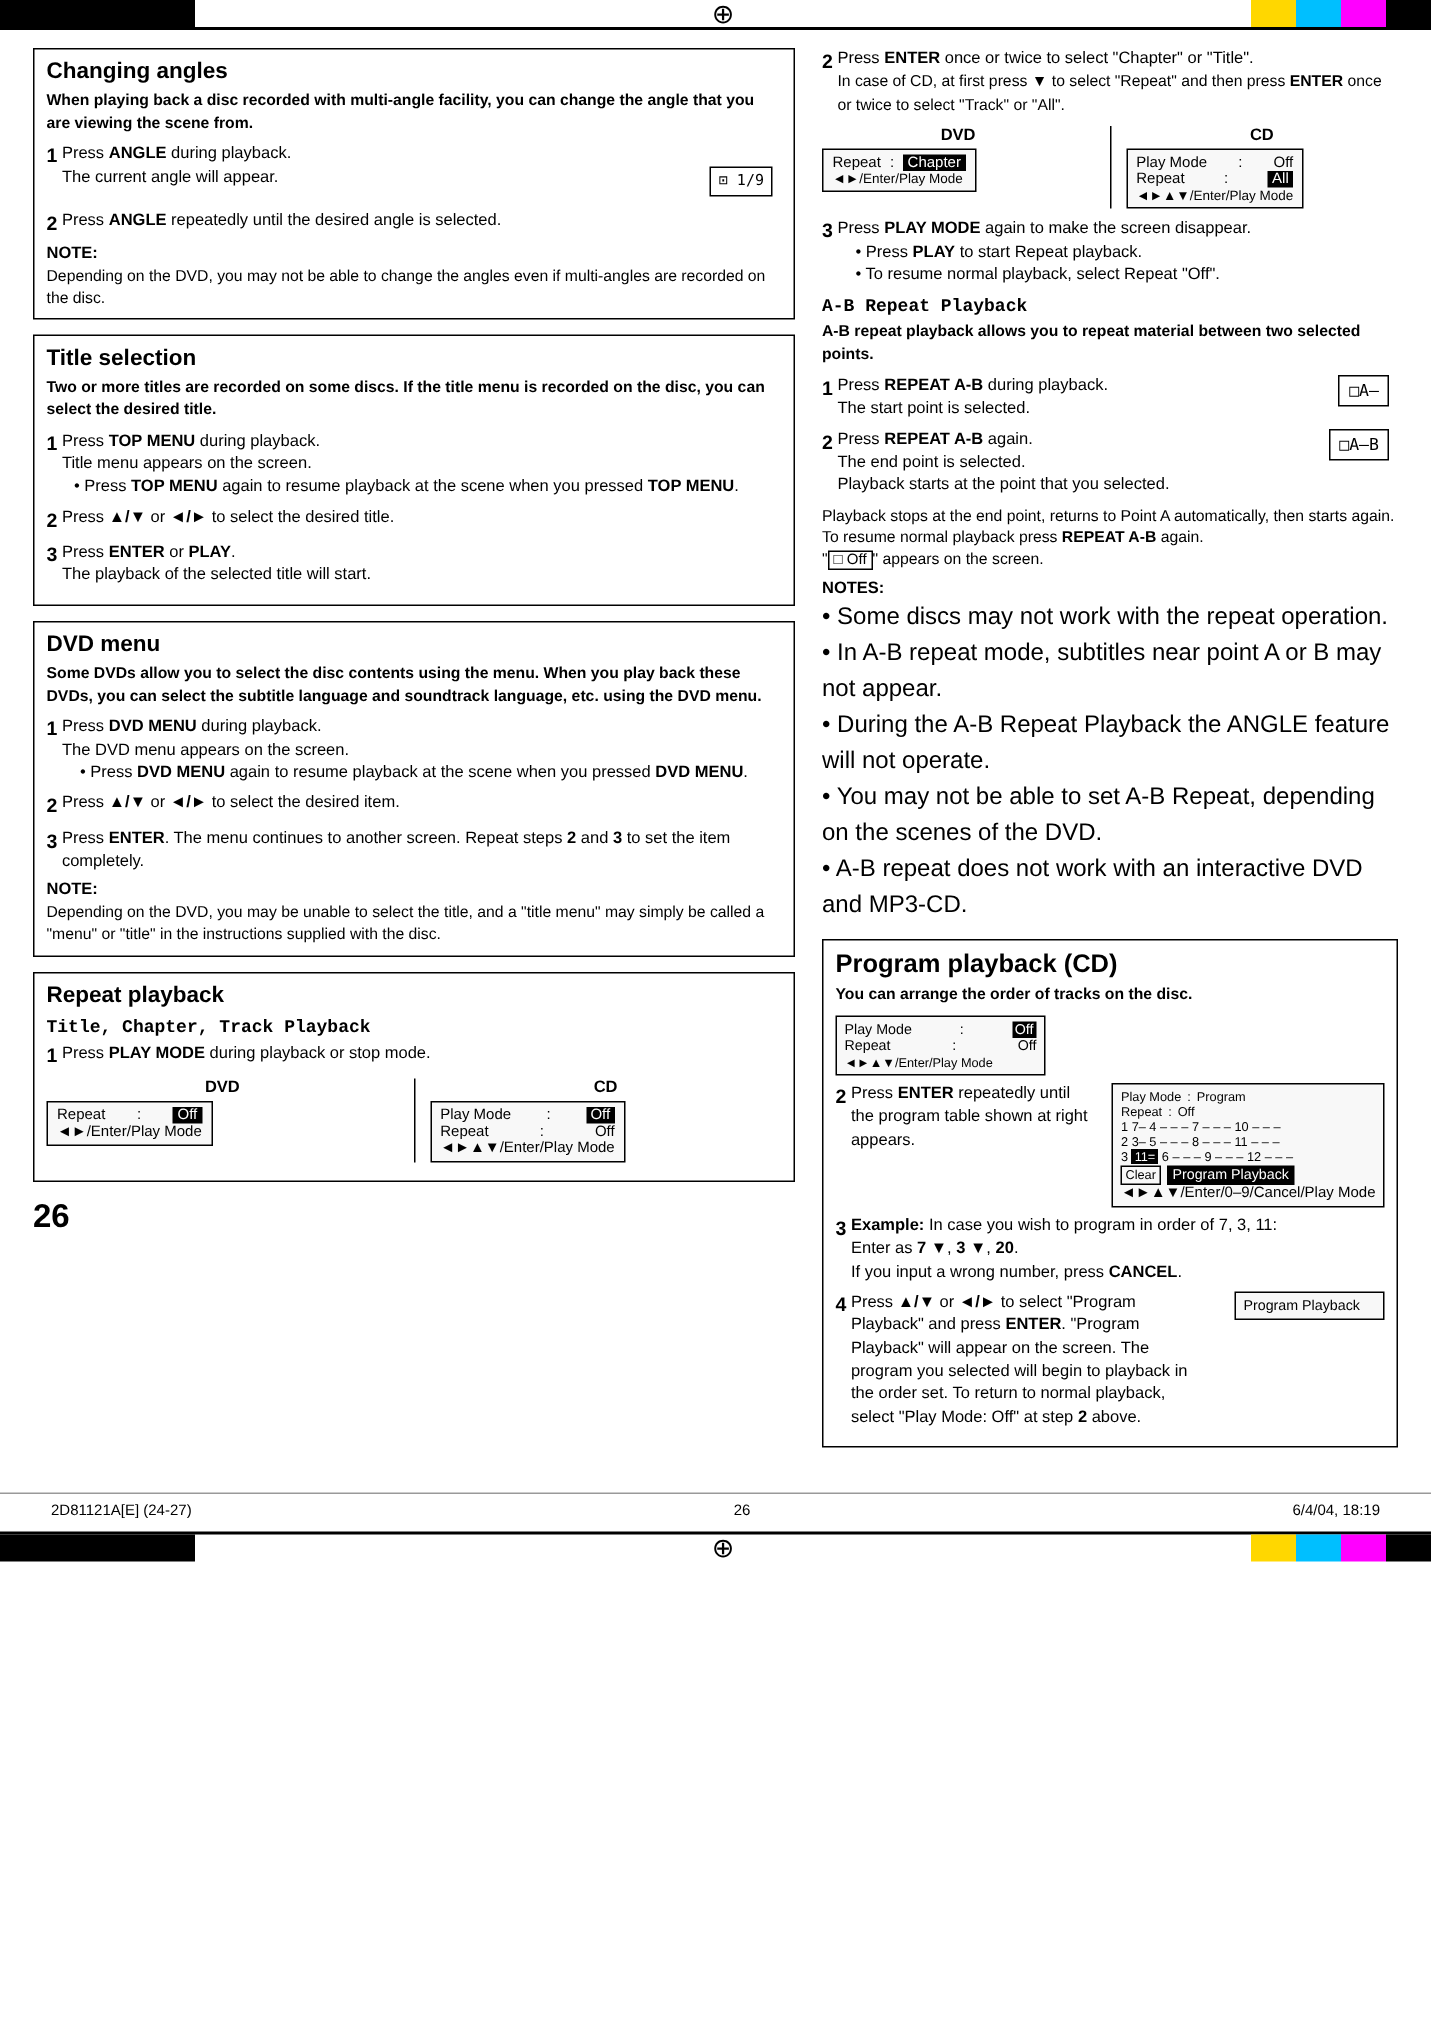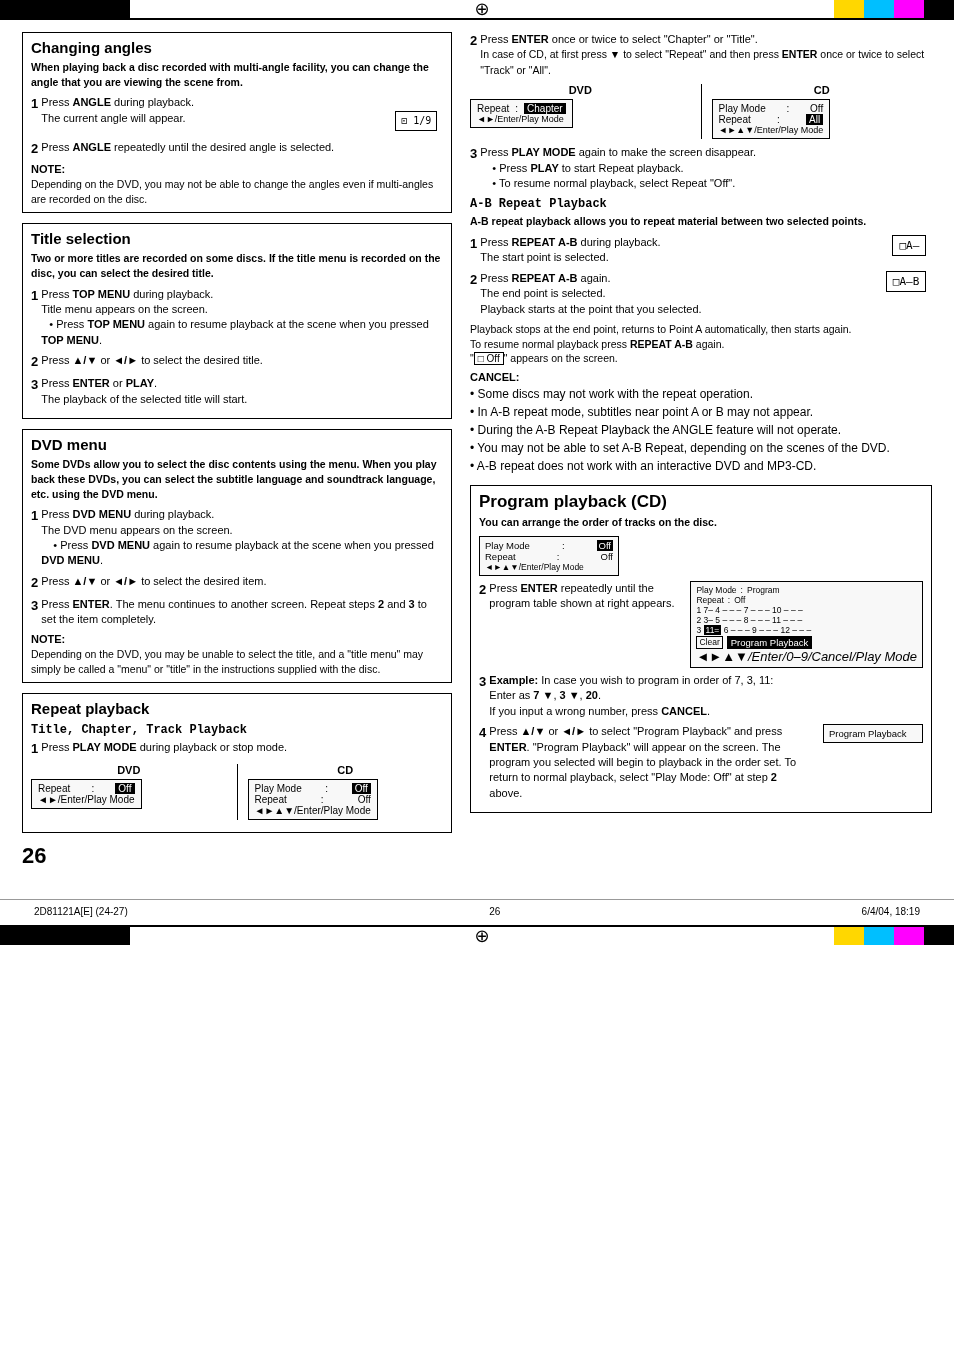--- a/index.html
+++ b/index.html
@@ -17,21 +17,21 @@
     .page-content {
       padding: 10px 22px 20px 22px;
     }
 
     
     .two-col {
       display: flex;
       gap: 18px;
     }
     .col-left {
-      width: 430px;
+      width: 508px;
       flex-shrink: 0;
     }
     .col-right {
       flex: 1;
     }
 
     
     .section-box {
       border: 1.5px solid #000;
       margin-bottom: 10px;
@@ -408,22 +408,22 @@
             Playback starts at the point that you selected.
           </span>
         </div>
         <div style="clear:both;"></div>
         <div style="font-size:10.5px; margin-bottom:3px; line-height:1.4;">
           Playback stops at the end point, returns to Point A automatically, then starts again.<br>
           To resume normal playback press <strong>REPEAT A-B</strong> again.<br>
           "<span style="border:1px solid #000; padding:0 3px; font-size:10px;">□ Off</span>" appears on the screen.
         </div>
 
-        <div class="note-label">CANCEL:</div>
-        <div style="font-size:12px; line-height:1.5;">
+        <div class="note-label">NOTES:</div>
+        <div style="font-size:16px; line-height:1.5;">
           <div>• Some discs may not work with the repeat operation.</div>
           <div>• In A-B repeat mode, subtitles near point A or B may not appear.</div>
           <div>• During the A-B Repeat Playback the ANGLE feature will not operate.</div>
           <div>• You may not be able to set A-B Repeat, depending on the scenes of the DVD.</div>
           <div>• A-B repeat does not work with an interactive DVD and MP3-CD.</div>
         </div>
       </div>
 
       <div class="program-section-box">
         <div class="program-title">Program playback (CD)</div>
@@ -466,21 +466,21 @@
                   <span>:</span>
                   <span>Off</span>
               </div>
               <div>1 7–  4 – – –  7 – – –  10 – – –</div>
               <div>2 3–  5 – – –  8 – – –  11 – – –</div>
               <div>3 <span class="prog-screen-highlight">11=</span>  6 – – –  9 – – –  12 – – –</div>
               <div style="display:flex; gap:4px; margin-top:1px;">
                 <span class="prog-screen-highlight2">Clear</span>
                 <span class="prog-play-btn">Program Playback</span>
               </div>
-              <div style="font-size:13px;font-style:italic;">◄►▲▼/Enter/0–9/Cancel/Play Mode</div>
+              <div style="font-size:10px;">◄►▲▼/Enter/0–9/Cancel/Play Mode</div>
             </div>
           </div>
         </div>
 
         <div class="step" style="margin-top:5px;">
           <span class="step-num">3</span>
           <span class="step-content">
             <strong>Example:</strong> In case you wish to program in order of 7, 3, 11:<br>
             Enter as <strong>7 ▼</strong>, <strong>3 ▼</strong>, <strong>20</strong>.<br>
             If you input a wrong number, press <strong>CANCEL</strong>.

